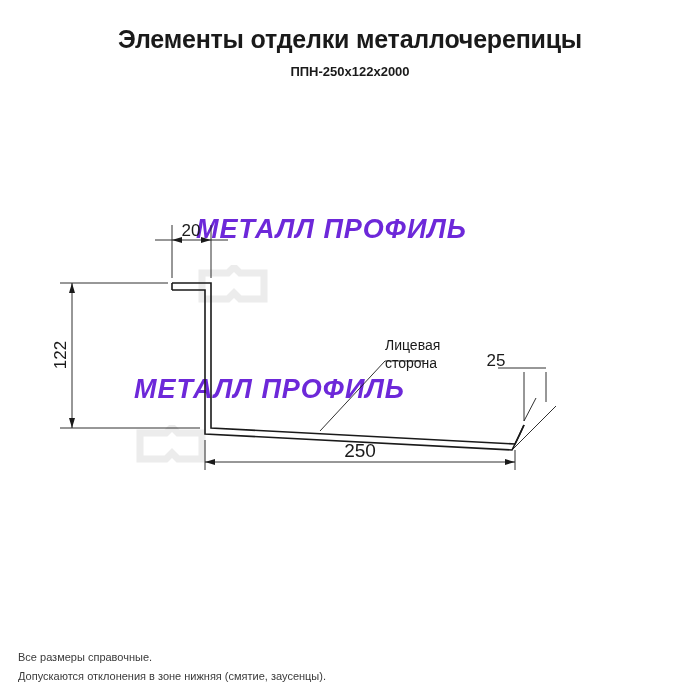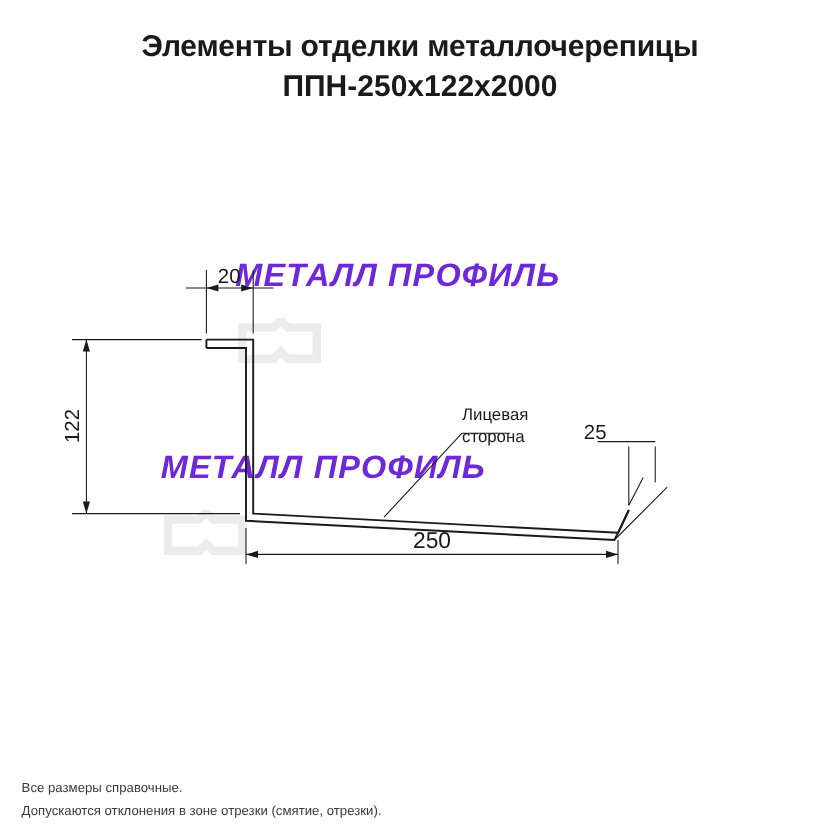--- a/index.html
+++ b/index.html
@@ -33,21 +33,21 @@
     letter-spacing: -0.2px;
     line-height: 30px;
   }
   .title-sub {
     font-size: 19px;
     font-weight: bold;
     line-height: 26px;
     margin-top: 20px;
   }
   .title-code {
-    font-size: 25px;
+    font-size: 13px;
     font-weight: bold;
     line-height: 26px;
     margin-top: 5px;
   }
   .drawing {
     position: absolute;
     top: 150px;
     left: 0;
     width: 600px;
     height: 420px;
@@ -161,16 +161,16 @@
         <line x1="385" y1="211" x2="425" y2="211"></line>
       </g>
       <text x="385" y="200" font-size="14">Лицевая</text>
       <text x="385" y="218" font-size="14">сторона</text>
 
     </svg>
   </div>
 
   <div class="footer">
     <div>Все размеры справочные.</div>
-    <div>Допускаются отклонения в зоне отрезки (смятие, отрезки).</div>
+    <div>Допускаются отклонения в зоне нижняя (смятие, заусенцы).</div>
   </div>
 
 </div>
 
 </body></html>

